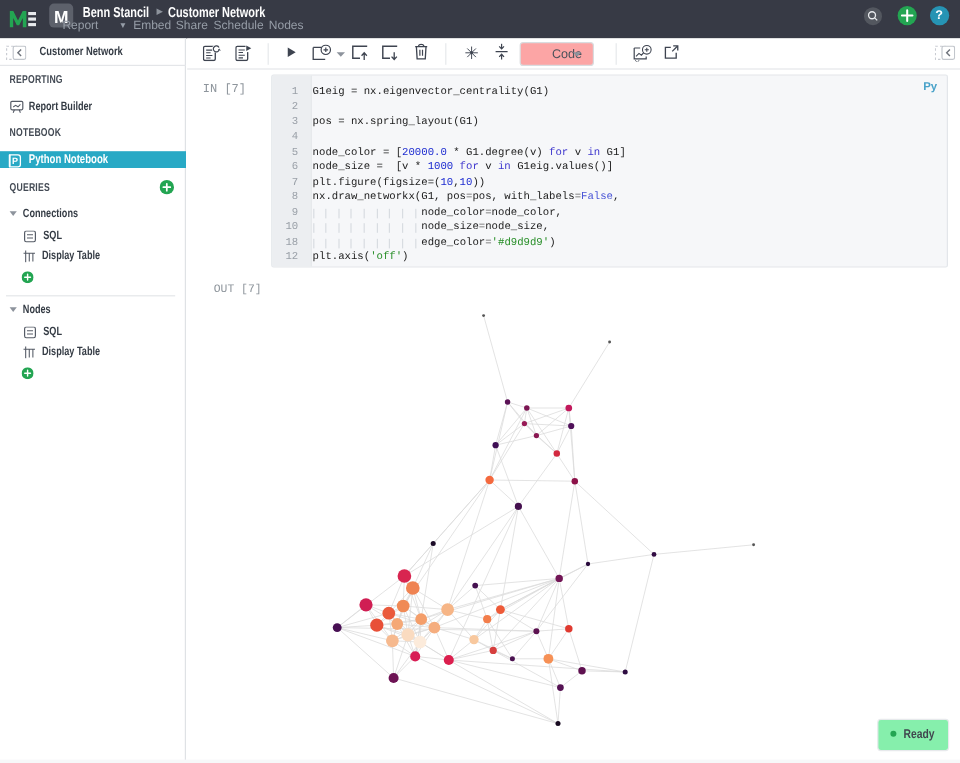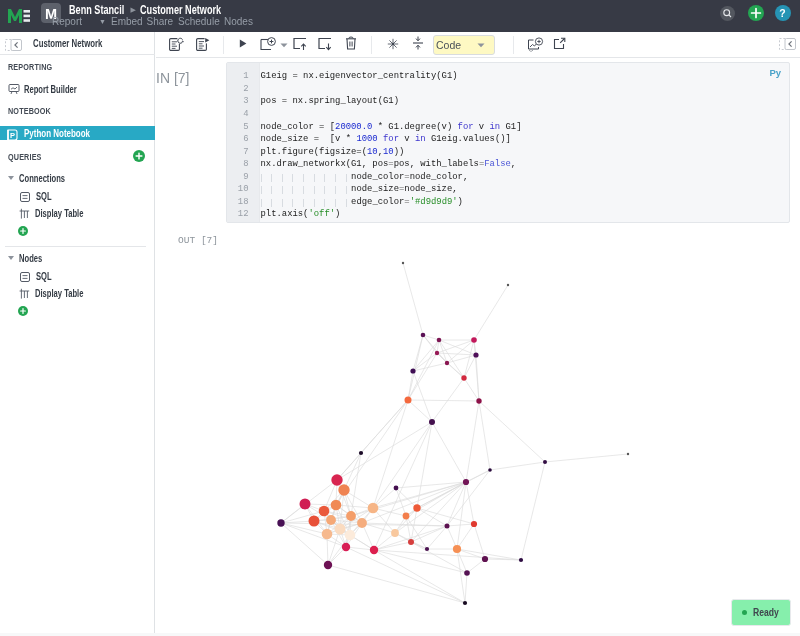--- a/index.html
+++ b/index.html
@@ -19,23 +19,23 @@
 .sbitem{position:absolute;font-size:10px;font-weight:bold;color:#343b44;transform:scaleX(.76);transform-origin:0 50%;white-space:nowrap}
 .sbicon{position:absolute;line-height:0}
 #pynb{position:absolute;left:0;top:94px;width:155px;height:14px;background:#28a9c5}
 #pynb .t{position:absolute;left:24px;top:1px;font-size:10.5px;font-weight:bold;color:#fff;transform:scaleX(.76);transform-origin:0 50%;white-space:nowrap}
 #pynb .ic{position:absolute;left:7px;top:1px}
 .tri{position:absolute;width:0;height:0;border-left:3.5px solid transparent;border-right:3.5px solid transparent;border-top:4.5px solid #8d939c}
 #sbline{position:absolute;left:5px;top:214px;width:141px;border-top:1px solid #e4e6e9}
 #toolbar{position:absolute;left:156px;top:32px;width:644px;height:26px;background:#fff;border-bottom:1px solid #e4e6e9}
 .tsep{position:absolute;top:4px;height:18px;border-left:1px solid #e7e9ec}
 .tic{position:absolute;line-height:0}
-#codesel{position:absolute;left:277px;top:3px;width:62px;height:20px;border:1px solid #d9dcdf;border-radius:3px;background:#fef9c3;font-size:10.5px;color:#4a515a;line-height:19px;padding-left:2px}
+#codesel{position:absolute;left:277px;top:3px;width:62px;height:20px;border:1px solid #d9dcdf;border-radius:3px;background:#fca5a5;font-size:10.5px;color:#4a515a;line-height:19px;padding-left:26px}
 #codesel .car{position:absolute;right:9px;top:7px;line-height:0}
-#inlabel{position:absolute;left:156px;top:70px;width:62px;text-align:left;font-family:Liberation Sans, sans-serif;font-size:14px;color:#8e959c}
+#inlabel{position:absolute;left:156px;top:70px;width:62px;text-align:center;font-family:Liberation Mono, monospace;font-size:10px;color:#8e959c}
 #outlabel{position:absolute;left:152px;top:235px;width:66px;text-align:right;font-family:"Liberation Mono",monospace;font-size:9.5px;color:#8e959c}
 #codeblock{position:absolute;left:226px;top:62px;width:564px;height:161px;background:#f6f7f9;border:1px solid #e3e6ea;border-radius:2px;font-family:"Liberation Mono",monospace;font-size:8.9px;line-height:12.55px}
 #gutter{position:absolute;left:0;top:0;width:33px;height:159px;background:#eceef1;color:#9aa0a8;text-align:right;padding:7.4px 10.5px 0 0;border-right:1px solid #e7e9ec}
 #codetext{position:absolute;left:33.5px;top:7.4px;white-space:pre;color:#1b1b1b}
 #codetext i{font-style:normal}
 #codetext .n{color:#1c2bd0}
 #codetext .k{color:#3d35cd;font-weight:normal}
 #codetext .a{color:#4a55d6}
 #codetext .s{color:#258d25}
 #codetext .o{color:#666}

